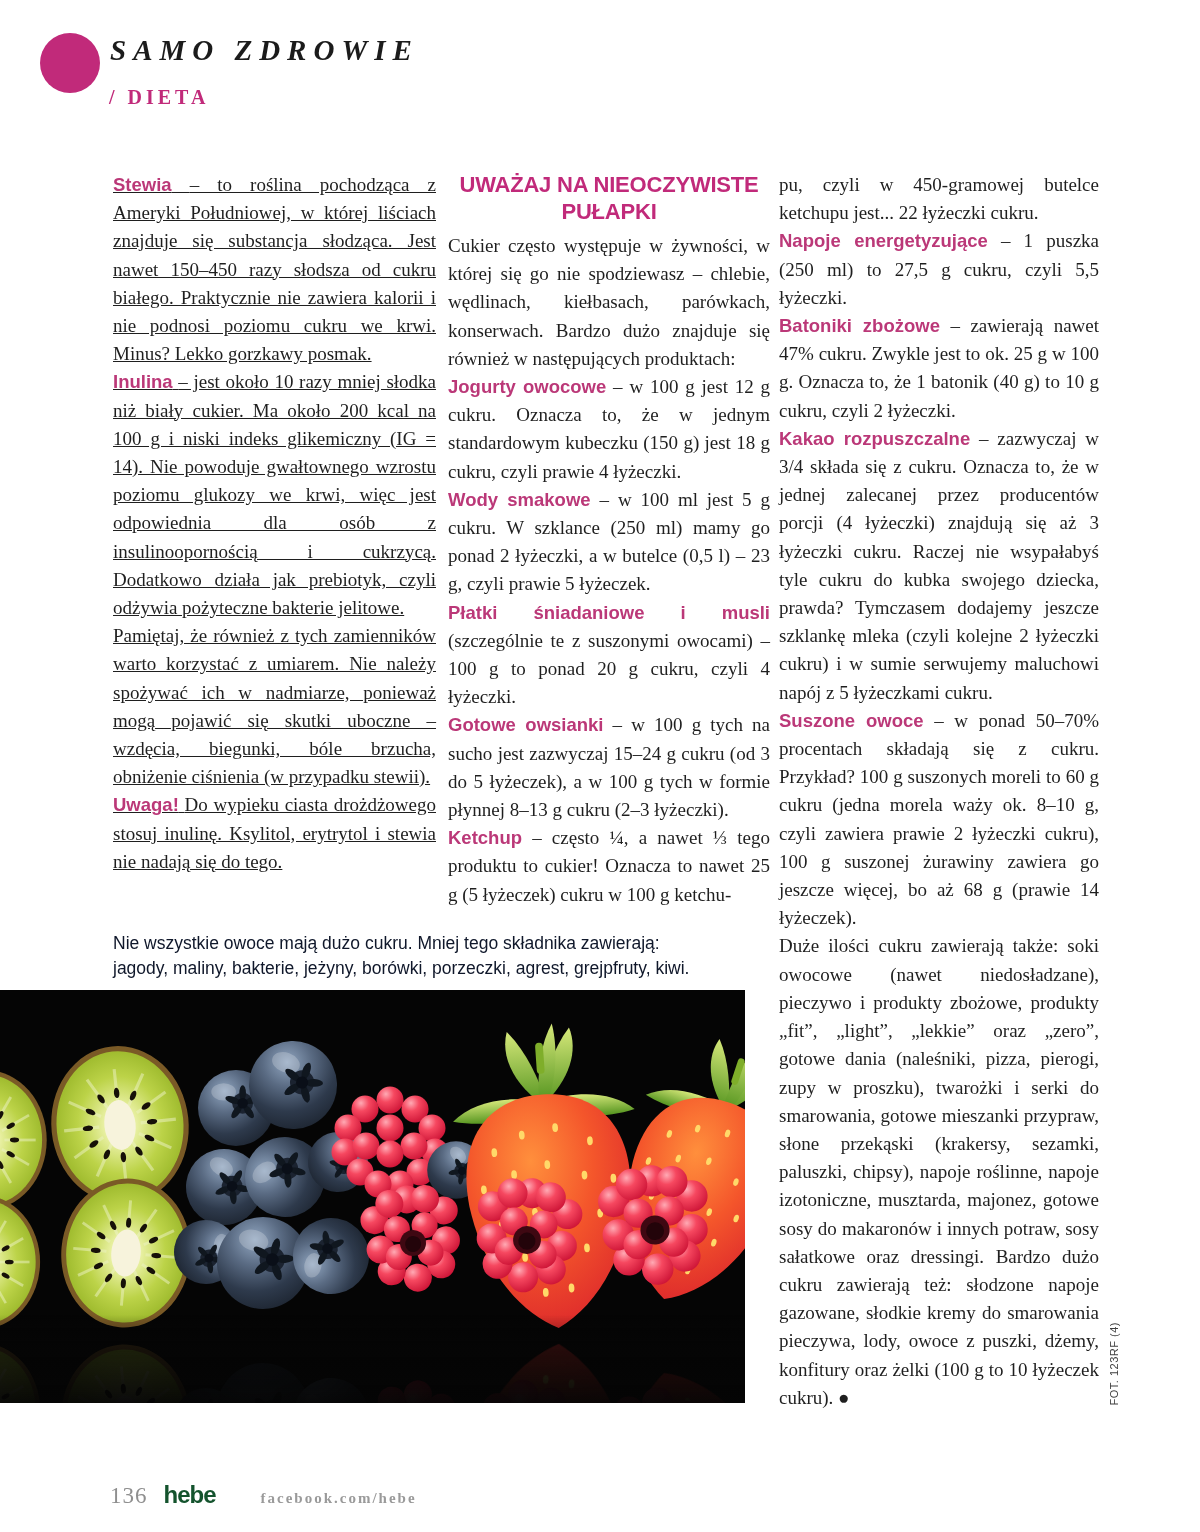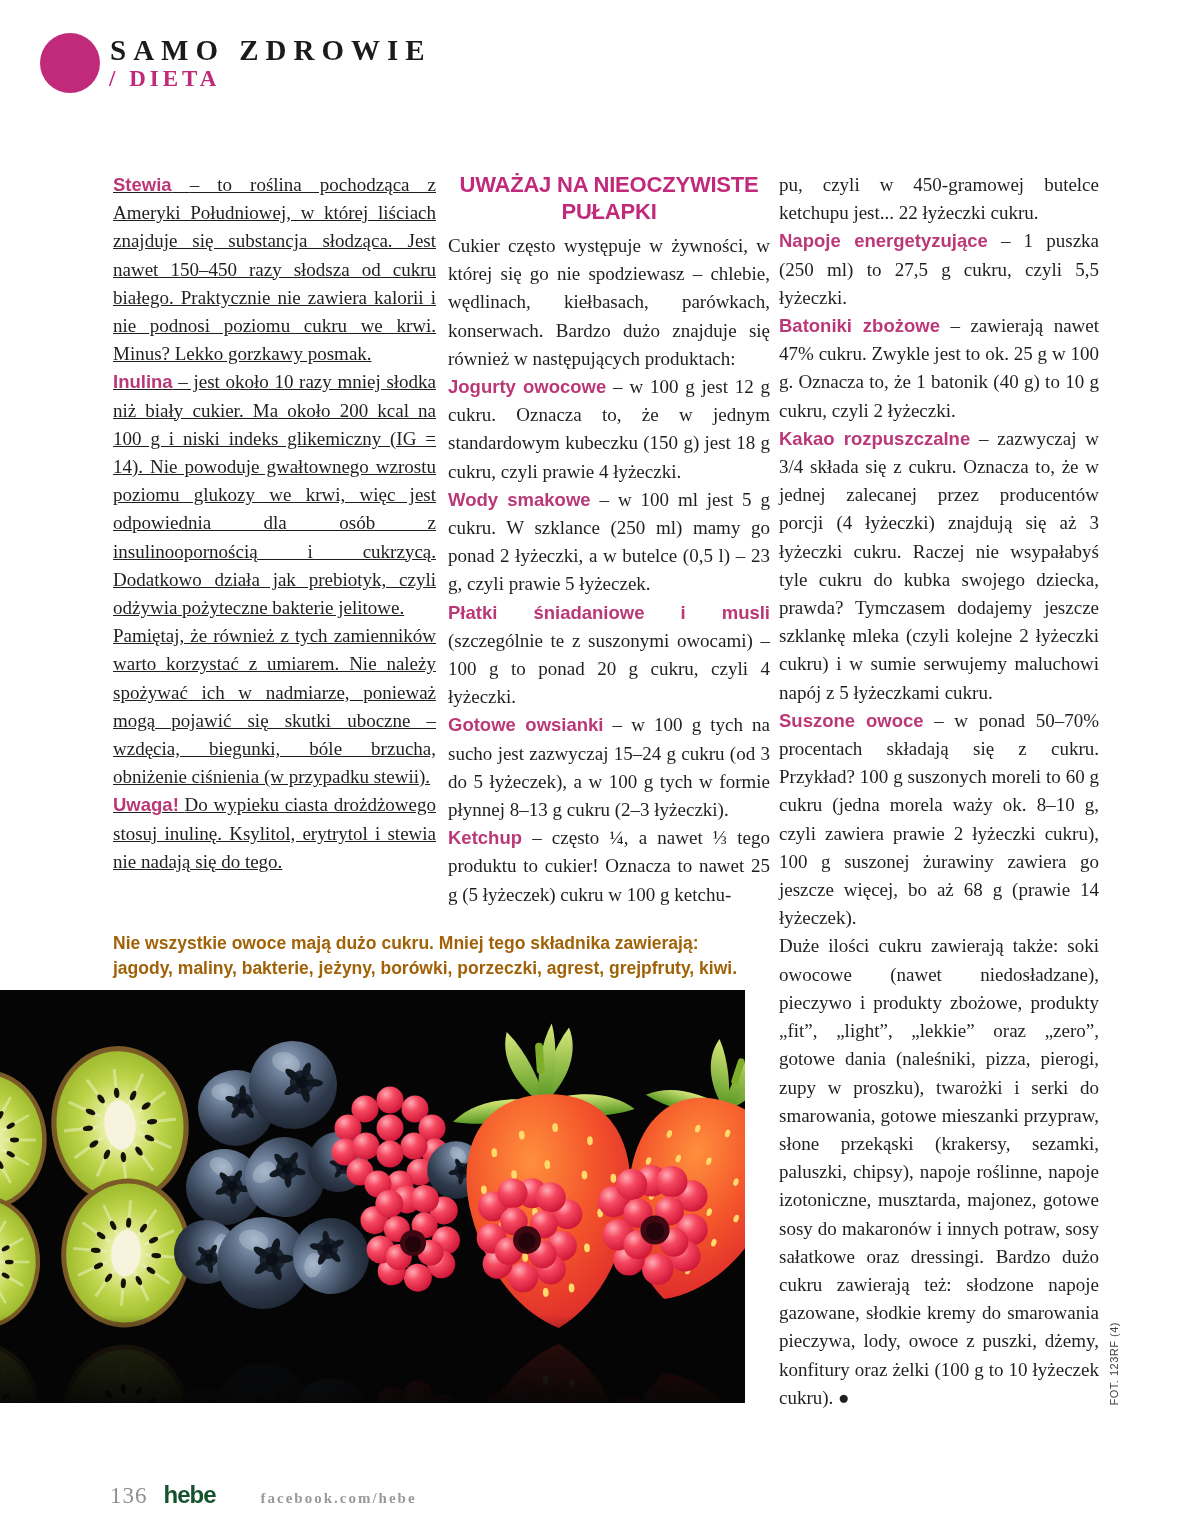--- a/index.html
+++ b/index.html
@@ -1,35 +1,35 @@
 <!DOCTYPE html>
 <html lang="pl"><head>
 <meta charset="utf-8">
 <style>
   html,body{margin:0;padding:0;background:#ffffff;}
   .page{position:relative;width:1200px;height:1532px;background:#ffffff;overflow:hidden;
         font-family:"Liberation Serif",serif;color:#1f1f1f;hyphens:auto;}
   
   .brand-dot{position:absolute;left:40px;top:33px;width:60px;height:60px;border-radius:50%;background:#c12a7a;}
   .section-title{position:absolute;left:110px;top:34px;font-family:"Liberation Serif",serif;
-        font-weight:bold;font-size:29px;letter-spacing:7px;color:#1b1b1b;}
-  .subsection{position:absolute;left:109px;top:66px;font-family:"Liberation Serif",serif;
-        font-weight:bold;font-size:23px;letter-spacing:4px;color:#c12a7a;}
+        font-weight:bold;font-size:29px;letter-spacing:7px;color:#1b1b1b;font-style:italic;}
+  .subsection{position:absolute;left:109px;top:86px;font-family:"Liberation Serif",serif;
+        font-weight:bold;font-size:20px;letter-spacing:4px;color:#c12a7a;}
   
   .col{position:absolute;top:171px;font-size:19px;line-height:28.2px;text-align:justify;}
   .col1{left:113px;width:323px;text-decoration:underline;}
   .col2{left:448px;width:322px;}
   .col3{left:779px;width:320px;}
   .col p{margin:0;}
   .lead{font-family:"Liberation Sans",sans-serif;font-weight:bold;color:#bb3878;font-size:18.5px;}
   .col2-heading{font-family:"Liberation Sans",sans-serif;font-weight:bold;color:#c12a7a;
         font-size:22px;line-height:27px;text-align:center;margin:0 0 7px 0;letter-spacing:-0.2px;}
   
   .caption{position:absolute;left:113px;top:931px;width:680px;font-family:"Liberation Sans",sans-serif;
-        font-weight:bold;font-size:17.5px;line-height:25px;color:#a16207;}
+        font-weight:normal;font-size:17.5px;line-height:25px;color:#0f172a;}
   
   .photo{position:absolute;left:0;top:990px;width:745px;height:413px;}
   .photo svg{display:block;}
   
   .footer{position:absolute;left:110px;top:1481px;display:flex;align-items:baseline;text-align:right;}
   .page-number{font-family:"Liberation Serif",serif;font-size:23px;color:#8f8f8f;letter-spacing:1px;}
   .brand-logo{font-family:"Liberation Sans",sans-serif;font-weight:bold;font-size:24px;color:#14532d;
         letter-spacing:-1px;margin-left:16px;}
   .fb-link{font-family:"Liberation Serif",serif;font-weight:bold;font-size:15px;color:#9a9a9a;
         letter-spacing:2px;margin-left:22px;padding-left:23px;}

